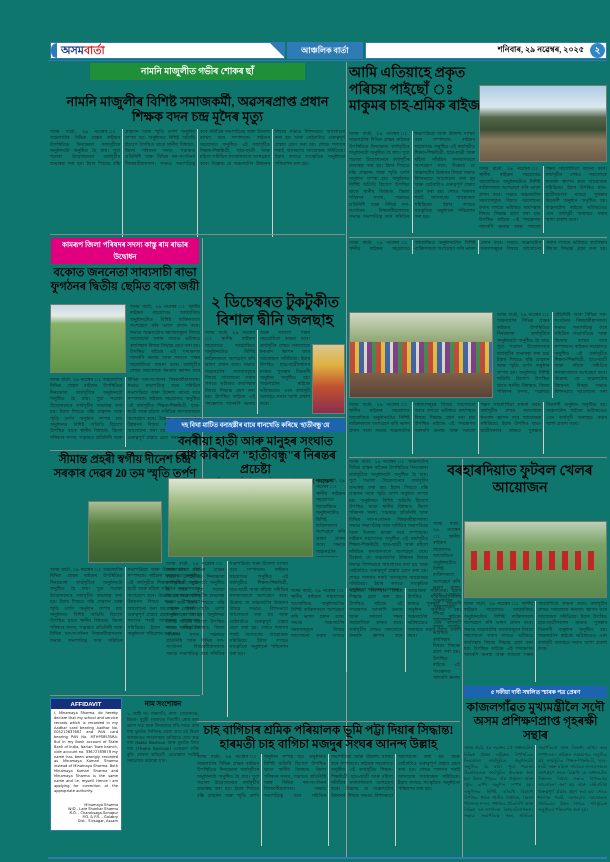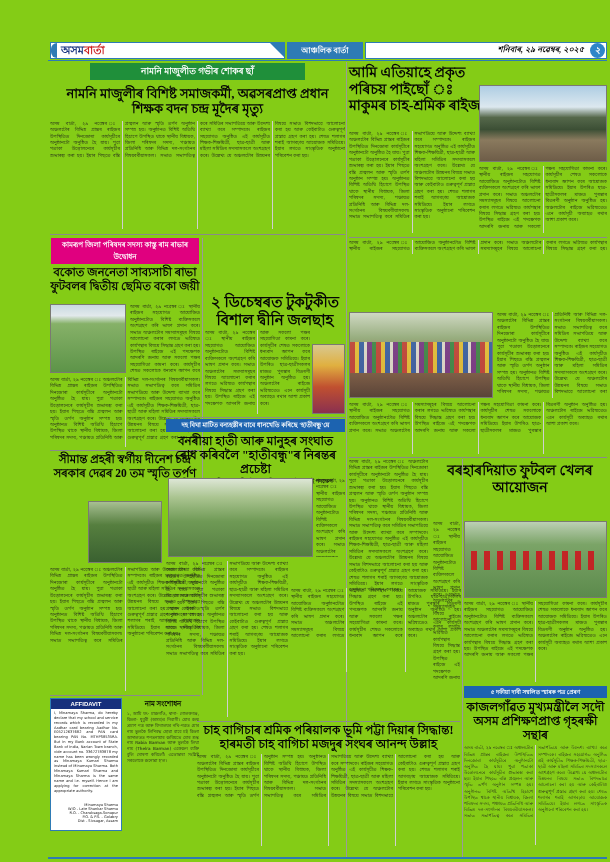--- a/index.html
+++ b/index.html
@@ -1,16 +1,16 @@
 <!DOCTYPE html>
 <html><head>
 <meta charset="utf-8">
 <style>
   html,body{margin:0;padding:0;background:#e9e7e2;}
-  #page{position:relative;width:610px;height:862px;background:#84cc16;overflow:hidden;
+  #page{position:relative;width:610px;height:862px;background:#0f766e;overflow:hidden;
         font-family:"Liberation Serif","DejaVu Sans",serif;}
   .abs{position:absolute;}
   
   .hdr-box{box-sizing:border-box;border:1.5px solid #2e7bb5;background:#fff;}
   .logo{font-size:11px;font-weight:bold;line-height:15px;padding-left:10px;}
   .logo .l1{color:#14317e;} .logo .l2{color:#cc1f1f;}
   .logo-cap{position:absolute;left:0;top:0;bottom:0;width:6px;background:#2e7bb5;border-radius:6px 0 0 6px;}
   .logo-slant{position:absolute;right:0;top:0;width:0;height:0;border-top:14px solid #2e7bb5;border-left:14px solid transparent;}
   .section-box{background:#2e7bb5;color:#fff;font-size:8px;font-weight:bold;text-align:center;line-height:17px;}
   .date-box{font-size:8px;font-weight:bold;text-align:right;line-height:14px;padding-right:22px;box-sizing:border-box;}
@@ -58,45 +58,45 @@
 <body>
 
 <div id="page">
 
   <div class="abs hdr-box" style="left:50px;top:42px;width:235px;height:17px;">
     <span class="logo-cap"></span>
     <span class="logo-slant"></span>
     <div class="logo"><span class="l1">অসম</span><span class="l2">বাৰ্তা</span></div>
   </div>
   <div class="abs section-box" style="left:287px;top:42px;width:76px;height:17px;">আঞ্চলিক বাৰ্তা</div>
-  <div class="abs hdr-box date-box" style="left:365px;top:42px;width:242px;height:17px;font-style:italic;">
+  <div class="abs hdr-box date-box" style="left:365px;top:42px;width:242px;height:17px;">
     <span>শনিবাৰ, ২৯ নৱেম্বৰ, ২০২৫</span>
     <div class="abs pgnum" style="right:1px;top:0px;">২</div>
   </div>
   <div class="abs bluerule" style="left:48px;top:60px;width:559px;height:1px;"></div>
 
   <div class="abs" style="left:50px;top:63px;width:295px;height:169px;">
     <div class="kick green" style="margin:0 auto;width:215px;font-size:9px;padding:1px 2px;">নামনি মাজুলীত গভীৰ শোকৰ ছাঁ</div>
-    <div class="hl" style="font-size:13px;margin-top:6px;">নামনি মাজুলীৰ বিশিষ্ট সমাজকৰ্মী, অৱসৰপ্ৰাপ্ত প্ৰধান শিক্ষক বদন চন্দ্ৰ মূদৈৰ মৃত্যু</div>
+    <div class="hl" style="font-size:13px;margin-top:14px;">নামনি মাজুলীৰ বিশিষ্ট সমাজকৰ্মী, অৱসৰপ্ৰাপ্ত প্ৰধান শিক্ষক বদন চন্দ্ৰ মূদৈৰ মৃত্যু</div>
     <div class="body-t c4" style="height:108px;margin-top:4px;">অসম বাৰ্তা, ২৯ নৱেম্বৰ ঃ অঞ্চলটোৰ বিভিন্ন প্ৰান্তৰ ৰাইজৰ উপস্থিতিত দিনজোৰা কাৰ্যসূচীৰে অনুষ্ঠানটো অনুষ্ঠিত হৈ যায়। পুৱা পতাকা উত্তোলনেৰে কাৰ্যসূচীৰ শুভাৰম্ভ কৰা হয়। ইয়াৰ পিছতে বন্তি প্ৰজ্বলন আৰু স্মৃতি তৰ্পণ অনুষ্ঠান সম্পন্ন হয়। অনুষ্ঠানত বিশিষ্ট অতিথি হিচাপে উপস্থিত থাকে স্থানীয় বিধায়ক, জিলা পৰিষদৰ সদস্য, পঞ্চায়ত প্ৰতিনিধি আৰু বিভিন্ন দল-সংগঠনৰ বিষয়ববীয়াসকল। সভাত সভাপতিত্ব কৰে সমিতিৰ সভাপতিয়ে আৰু উদ্দেশ্য ব্যাখ্যা কৰে সম্পাদকে। ৰাইজৰ সহযোগত অনুষ্ঠিত এই কাৰ্যসূচীত শিক্ষক-শিক্ষয়িত্ৰী, ছাত্ৰ-ছাত্ৰী আৰু মহিলা সমিতিৰ সদস্যাসকলে অংশগ্ৰহণ কৰে। উল্লেখ্য যে অঞ্চলটোৰ উন্নয়নৰ বিষয়ে সভাত বিশদভাৱে আলোচনা কৰা হয় আৰু কেইবাটাও গুৰুত্বপূৰ্ণ প্ৰস্তাৱ গ্ৰহণ কৰা হয়। শেষত শলাগৰ শৰাই আগবঢ়ায় আয়োজক সমিতিয়ে। ইয়াৰ লগতে সাংস্কৃতিক অনুষ্ঠানো পৰিবেশন কৰা হয়।</div>
   </div>
   <div class="abs hline" style="left:50px;top:234px;width:295px;"></div>
 
   <div class="abs" style="left:349px;top:63px;width:258px;height:171px;">
     <div class="hl" style="position:absolute;left:0;top:2px;width:132px;font-size:14px;text-align:left;">আমি এতিয়াহে প্ৰকৃত পৰিচয় পাইছোঁ ঃ মাকুমৰ চাহ-শ্ৰমিক ৰাইজ</div>
     <div class="photo ph-skygroup abs" style="left:130px;top:22px;width:128px;height:77px;"></div>
     <div class="body-t c2 abs" style="left:0;top:68px;width:126px;height:102px;">অসম বাৰ্তা, ২৯ নৱেম্বৰ ঃ অঞ্চলটোৰ বিভিন্ন প্ৰান্তৰ ৰাইজৰ উপস্থিতিত দিনজোৰা কাৰ্যসূচীৰে অনুষ্ঠানটো অনুষ্ঠিত হৈ যায়। পুৱা পতাকা উত্তোলনেৰে কাৰ্যসূচীৰ শুভাৰম্ভ কৰা হয়। ইয়াৰ পিছতে বন্তি প্ৰজ্বলন আৰু স্মৃতি তৰ্পণ অনুষ্ঠান সম্পন্ন হয়। অনুষ্ঠানত বিশিষ্ট অতিথি হিচাপে উপস্থিত থাকে স্থানীয় বিধায়ক, জিলা পৰিষদৰ সদস্য, পঞ্চায়ত প্ৰতিনিধি আৰু বিভিন্ন দল-সংগঠনৰ বিষয়ববীয়াসকল। সভাত সভাপতিত্ব কৰে সমিতিৰ সভাপতিয়ে আৰু উদ্দেশ্য ব্যাখ্যা কৰে সম্পাদকে। ৰাইজৰ সহযোগত অনুষ্ঠিত এই কাৰ্যসূচীত শিক্ষক-শিক্ষয়িত্ৰী, ছাত্ৰ-ছাত্ৰী আৰু মহিলা সমিতিৰ সদস্যাসকলে অংশগ্ৰহণ কৰে। উল্লেখ্য যে অঞ্চলটোৰ উন্নয়নৰ বিষয়ে সভাত বিশদভাৱে আলোচনা কৰা হয় আৰু কেইবাটাও গুৰুত্বপূৰ্ণ প্ৰস্তাৱ গ্ৰহণ কৰা হয়। শেষত শলাগৰ শৰাই আগবঢ়ায় আয়োজক সমিতিয়ে। ইয়াৰ লগতে সাংস্কৃতিক অনুষ্ঠানো পৰিবেশন কৰা হয়।</div>
     <div class="body-t c2 abs" style="left:130px;top:103px;width:128px;height:67px;">অসম বাৰ্তা, ২৯ নৱেম্বৰ ঃ স্থানীয় ৰাইজৰ সহযোগত আয়োজিত অনুষ্ঠানটোত বিশিষ্ট ব্যক্তিসকলে অংশগ্ৰহণ কৰি ভাষণ প্ৰদান কৰে। সভাত অঞ্চলটোৰ সমস্যাসমূহৰ বিষয়ে আলোচনা কৰাৰ লগতে ভৱিষ্যত কাৰ্যপন্থাৰ বিষয়ে সিদ্ধান্ত গ্ৰহণ কৰা হয়। উপস্থিত ৰাইজে এই পদক্ষেপক আদৰণি জনায় আৰু সকলো পক্ষৰ সহযোগিতা কামনা কৰে। কাৰ্যসূচীৰ শেষত সকলোকে ধন্যবাদ জ্ঞাপন কৰে আয়োজক সমিতিয়ে। ইয়াৰ উপৰিও ছাত্ৰ-ছাত্ৰীসকলৰ মাজত পুৰস্কাৰ বিতৰণী অনুষ্ঠান অনুষ্ঠিত হয়। অঞ্চলটোৰ ৰাইজে ভৱিষ্যতেও এনে কাৰ্যসূচী অব্যাহত ৰখাৰ আশা প্ৰকাশ কৰে।</div>
   </div>
   <div class="abs hline" style="left:349px;top:237px;width:258px;"></div>
   <div class="abs vline" style="left:346px;top:62px;height:795px;"></div>
 
   <div class="abs" style="left:50px;top:238px;width:150px;height:210px;">
     <div class="kick pink" style="margin:0 auto;width:148px;font-size:7.2px;padding:1px 10px;">কামৰূপ জিলা পৰিষদৰ সদস্য কাস্তু ৰাম ৰাভাৰ উদ্বোধন</div>
-    <div class="hl" style="font-size:11.5px;margin-top:2px;">বকোত জননেতা সাব্যসাচী ৰাভা ফুটবলৰ দ্বিতীয় ছেমিত বকো জয়ী</div>
+    <div class="hl" style="font-size:11.5px;margin-top:2px;">বকোত জননেতা সাব্যসাচী ৰাভা ফুগঠনৰ দ্বিতীয় ছেমিত বকো জয়ী</div>
     <div class="photo ph-field abs" style="left:0;top:66px;width:76px;height:69px;"></div>
     <div class="body-t abs" style="left:80px;top:66px;width:70px;height:69px;">অসম বাৰ্তা, ২৯ নৱেম্বৰ ঃ স্থানীয় ৰাইজৰ সহযোগত আয়োজিত অনুষ্ঠানটোত বিশিষ্ট ব্যক্তিসকলে অংশগ্ৰহণ কৰি ভাষণ প্ৰদান কৰে। সভাত অঞ্চলটোৰ সমস্যাসমূহৰ বিষয়ে আলোচনা কৰাৰ লগতে ভৱিষ্যত কাৰ্যপন্থাৰ বিষয়ে সিদ্ধান্ত গ্ৰহণ কৰা হয়। উপস্থিত ৰাইজে এই পদক্ষেপক আদৰণি জনায় আৰু সকলো পক্ষৰ সহযোগিতা কামনা কৰে। কাৰ্যসূচীৰ শেষত সকলোকে ধন্যবাদ জ্ঞাপন কৰে আয়োজক সমিতিয়ে। ইয়াৰ উপৰিও ছাত্ৰ-ছাত্ৰীসকলৰ মাজত পুৰস্কাৰ বিতৰণী অনুষ্ঠান অনুষ্ঠিত হয়। অঞ্চলটোৰ ৰাইজে ভৱিষ্যতেও এনে কাৰ্যসূচী অব্যাহত ৰখাৰ আশা প্ৰকাশ কৰে।</div>
     <div class="body-t c2 abs" style="left:0;top:139px;width:150px;height:70px;">অসম বাৰ্তা, ২৯ নৱেম্বৰ ঃ অঞ্চলটোৰ বিভিন্ন প্ৰান্তৰ ৰাইজৰ উপস্থিতিত দিনজোৰা কাৰ্যসূচীৰে অনুষ্ঠানটো অনুষ্ঠিত হৈ যায়। পুৱা পতাকা উত্তোলনেৰে কাৰ্যসূচীৰ শুভাৰম্ভ কৰা হয়। ইয়াৰ পিছতে বন্তি প্ৰজ্বলন আৰু স্মৃতি তৰ্পণ অনুষ্ঠান সম্পন্ন হয়। অনুষ্ঠানত বিশিষ্ট অতিথি হিচাপে উপস্থিত থাকে স্থানীয় বিধায়ক, জিলা পৰিষদৰ সদস্য, পঞ্চায়ত প্ৰতিনিধি আৰু বিভিন্ন দল-সংগঠনৰ বিষয়ববীয়াসকল। সভাত সভাপতিত্ব কৰে সমিতিৰ সভাপতিয়ে আৰু উদ্দেশ্য ব্যাখ্যা কৰে সম্পাদকে। ৰাইজৰ সহযোগত অনুষ্ঠিত এই কাৰ্যসূচীত শিক্ষক-শিক্ষয়িত্ৰী, ছাত্ৰ-ছাত্ৰী আৰু মহিলা সমিতিৰ সদস্যাসকলে অংশগ্ৰহণ কৰে। উল্লেখ্য যে অঞ্চলটোৰ উন্নয়নৰ বিষয়ে সভাত বিশদভাৱে আলোচনা কৰা হয় আৰু কেইবাটাও গুৰুত্বপূৰ্ণ প্ৰস্তাৱ গ্ৰহণ কৰা হয়। শেষত শলাগৰ শৰাই আগবঢ়ায় আয়োজক সমিতিয়ে। ইয়াৰ লগতে সাংস্কৃতিক অনুষ্ঠানো পৰিবেশন কৰা হয়।</div>
   </div>
   <div class="abs hline" style="left:50px;top:450px;width:150px;"></div>
   <div class="abs vline" style="left:202px;top:238px;height:457px;"></div>
 
   <div class="abs" style="left:50px;top:453px;width:150px;height:240px;">
     <div class="hl" style="font-size:11.5px;">সীমান্ত প্ৰহৰী স্বৰ্গীয় দীনেশ চন্দ্ৰ সৰকাৰ দেৱৰ 20 তম স্মৃতি তৰ্পণ</div>
     <div class="photo ph-trees abs" style="left:38px;top:48px;width:74px;height:62px;"></div>

